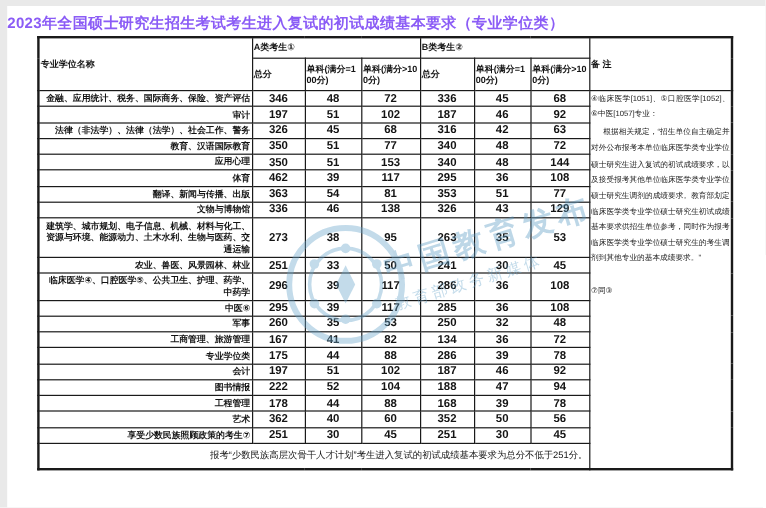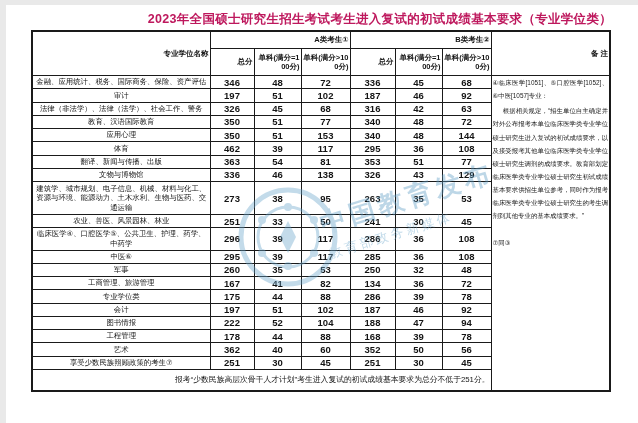--- a/index.html
+++ b/index.html
@@ -8,45 +8,45 @@
     background:#e9e9e9;
     font-family:"Liberation Sans","DejaVu Sans",sans-serif;
     -webkit-font-smoothing:antialiased;
   }
   .page{
     position:absolute;left:6px;top:5px;right:0;bottom:0;
     background:#ffffff;
   }
   .title{
     position:absolute;left:0;right:26px;top:6px;
-    text-align:right;font-size:12.5px;font-weight:bold;color:#be185d;
+    text-align:left;font-size:12.5px;font-weight:bold;color:#8b5cf6;
     letter-spacing:0.3px;
   }
   table.score{
     position:absolute;left:25px;top:25px;
     width:578px;height:362px;
     border-collapse:collapse;table-layout:fixed;
     background:transparent;
   }
   table.score th, table.score td{
     border:1px solid #1a1a1a;
     padding:0 1px;
     color:#141414;
     overflow:hidden;
   }
   table.score{border:2px solid #1a1a1a;}
   thead th{
-    font-size:7.5px;font-weight:bold;text-align:right;vertical-align:middle;
+    font-size:7.5px;font-weight:bold;text-align:left;vertical-align:middle;
     line-height:1.25;
   }
   thead .groupcell{height:16px;}
   thead .subcell{height:26px;word-break:break-all;font-weight:bold;}
   td.name-cell{
-    font-size:7.4px;line-height:1.3;text-align:center;vertical-align:middle;
-    padding:1px 2px;color:#1c1c1c;
+    font-size:7.4px;line-height:1.3;text-align:right;vertical-align:middle;
+    padding:1px 2px;color:#1c1c1c;font-weight:bold;
   }
   td.num-cell{
     font-size:9.5px;font-weight:bold;text-align:center;vertical-align:middle;
     font-family:"Liberation Sans","DejaVu Sans",sans-serif;color:#111;
   }
   td.remark-cell{
     vertical-align:top;text-align:left;
     padding:3px 4px 0 4px;
   }
   td.remark-cell p{

